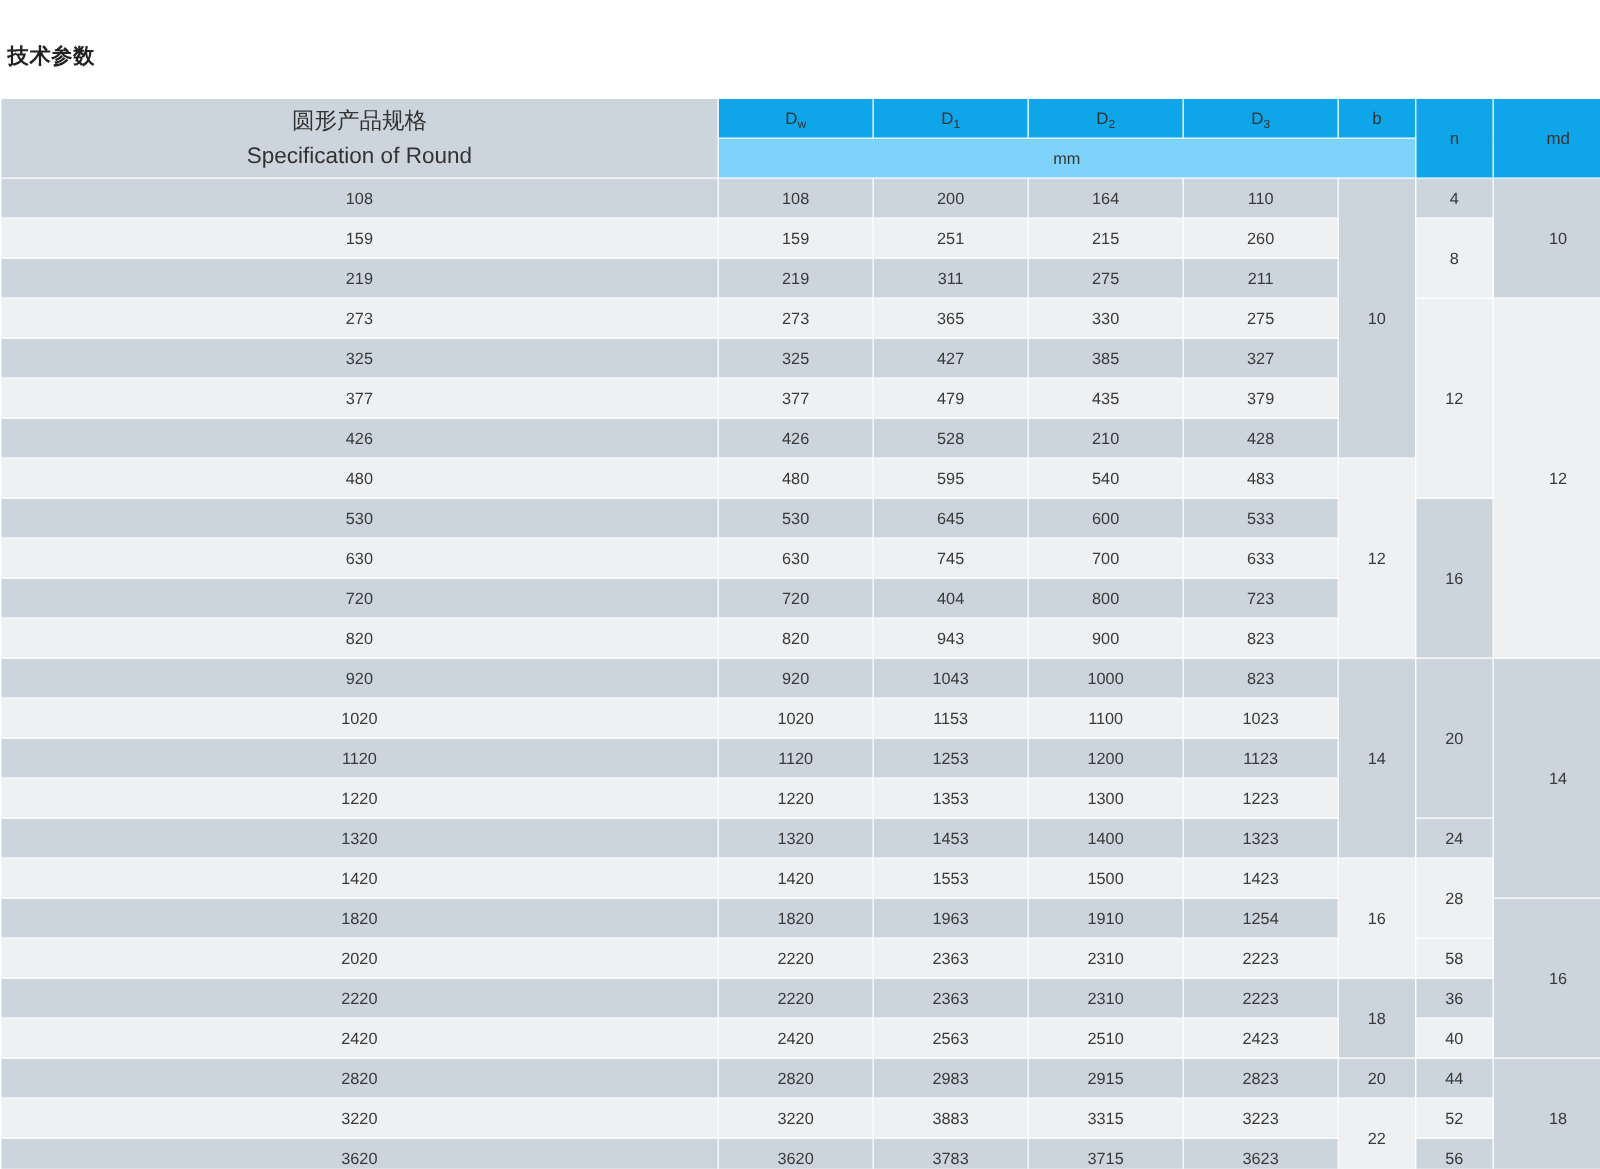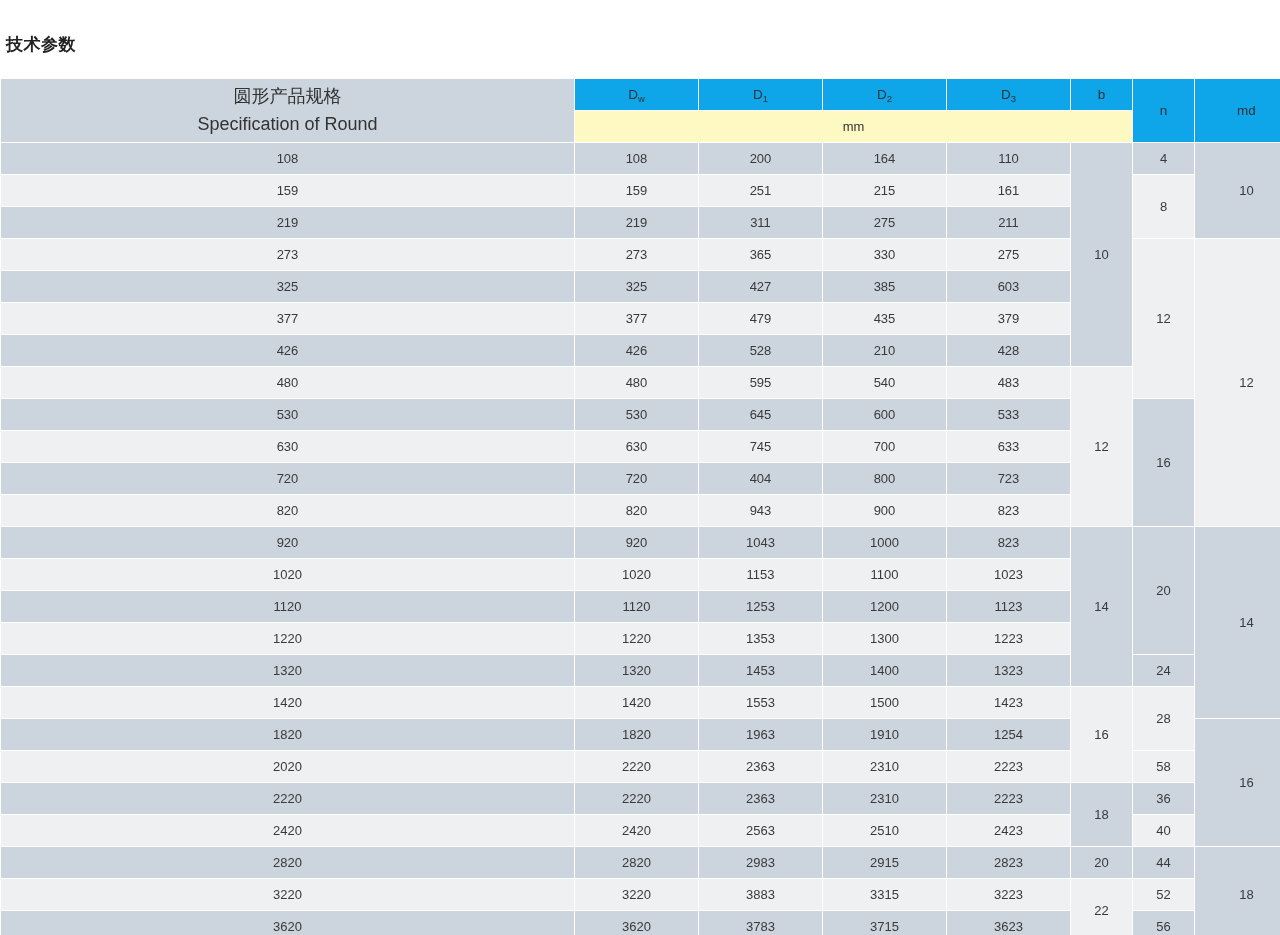--- a/index.html
+++ b/index.html
@@ -63,21 +63,21 @@
   }
   .hdr-spec {
     background: #ccd4dd;
     line-height: 1.55;
     font-size: 18px;
     padding: 6px 4px;
   }
   .hdr-spec .cn { display:block; }
   .hdr-spec .en { display:block; }
   .hdr-unit {
-    background: #fef9c3;
+    background: #7dd3fc;
     color: #333333;
     height: 31px;
     font-size: 13px;
   }
   .row-a td { background: #ccd4dd; }
   .row-b td { background: #eef0f2; }
   .mergecell-a { background: #ccd4dd; }
   .mergecell-b { background: #eef0f2; }
   sub {
     font-size: 9.5px;
@@ -132,21 +132,21 @@
             <td>110</td>
             <td rowspan="7" class="mergecell-a">10</td>
             <td rowspan="1" class="mergecell-a">4</td>
             <td rowspan="3" class="mergecell-a">10</td>
           </tr>
           <tr class="row-b">
             <td>159</td>
             <td>159</td>
             <td>251</td>
             <td>215</td>
-            <td>161</td>
+            <td>260</td>
             <td rowspan="2" class="mergecell-b">8</td>
           </tr>
           <tr class="row-a">
             <td>219</td>
             <td>219</td>
             <td>311</td>
             <td>275</td>
             <td>211</td>
           </tr>
           <tr class="row-b">
@@ -156,21 +156,21 @@
             <td>330</td>
             <td>275</td>
             <td rowspan="5" class="mergecell-b">12</td>
             <td rowspan="9" class="mergecell-b">12</td>
           </tr>
           <tr class="row-a">
             <td>325</td>
             <td>325</td>
             <td>427</td>
             <td>385</td>
-            <td>603</td>
+            <td>327</td>
           </tr>
           <tr class="row-b">
             <td>377</td>
             <td>377</td>
             <td>479</td>
             <td>435</td>
             <td>379</td>
           </tr>
           <tr class="row-a">
             <td>426</td>

